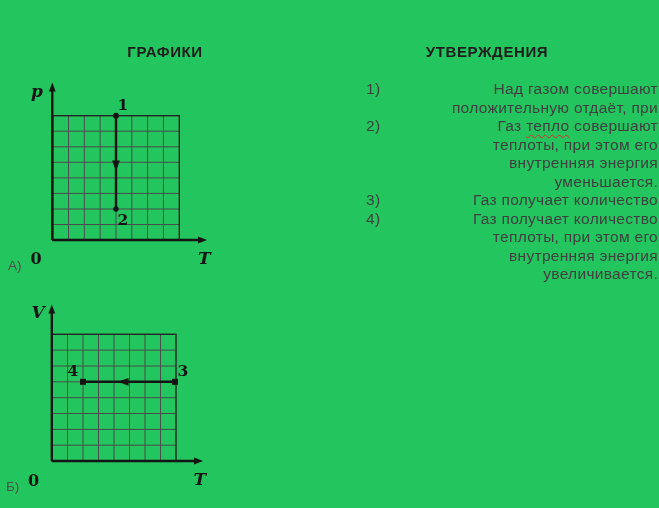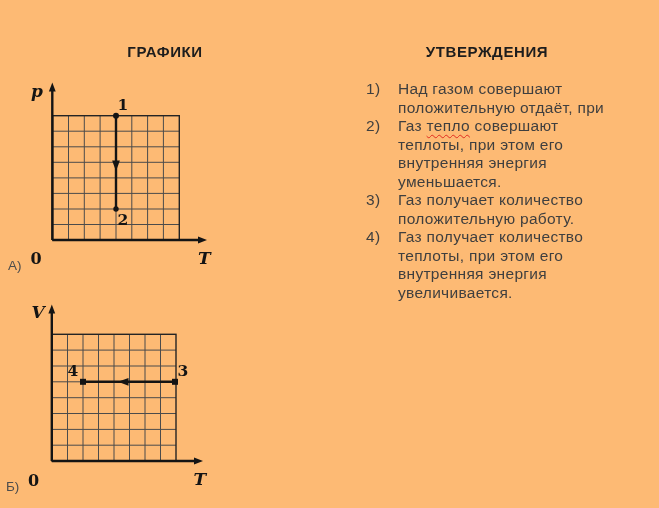--- a/index.html
+++ b/index.html
@@ -1,21 +1,21 @@
 <!DOCTYPE html>
 <html><head>
 <meta charset="utf-8">
 <style>
   * { margin: 0; padding: 0; box-sizing: border-box; }
   html, body { background: #ffffff; }
   .page {
     position: relative;
     width: 659px;
     height: 508px;
-    background: #fdba74;
+    background: #22c55e;
     overflow: hidden;
     font-family: "Liberation Sans", sans-serif;
   }
   .col-head {
     position: absolute;
     top: 43px;
     font-size: 15px;
     font-weight: bold;
     letter-spacing: 0.6px;
     color: #1d1d1d;
@@ -41,21 +41,21 @@
     left: 366px;
     top: 80px;
     width: 292px;
     font-size: 15.5px;
     line-height: 18.5px;
     letter-spacing: 0.3px;
     color: #3f3f3f;
   }
   .stmt { display: flex; }
   .stmt .num { width: 32px; flex: none; }
-  .stmt .txt { flex: 1; }
+  .stmt .txt { flex: 1; text-align: right; }
   .ln { display: block; white-space: nowrap; }
   .misspelled {
     text-decoration: underline;
     text-decoration-style: wavy;
     text-decoration-color: #e02b20;
     text-decoration-thickness: 1px;
     text-underline-offset: 3px;
   }
 
   .gridline { stroke: #4b4b4b; stroke-width: 1; }
@@ -132,21 +132,20 @@
         <span class="ln">теплоты, при этом его</span>
         <span class="ln">внутренняя энергия</span>
         <span class="ln">уменьшается.</span>
       </span>
     </div>
 
     <div class="stmt">
       <span class="num">3)</span>
       <span class="txt">
         <span class="ln">Газ получает количество</span>
-        <span class="ln">положительную работу.</span>
       </span>
     </div>
 
     <div class="stmt">
       <span class="num">4)</span>
       <span class="txt">
         <span class="ln">Газ получает количество</span>
         <span class="ln">теплоты, при этом его</span>
         <span class="ln">внутренняя энергия</span>
         <span class="ln">увеличивается.</span>

